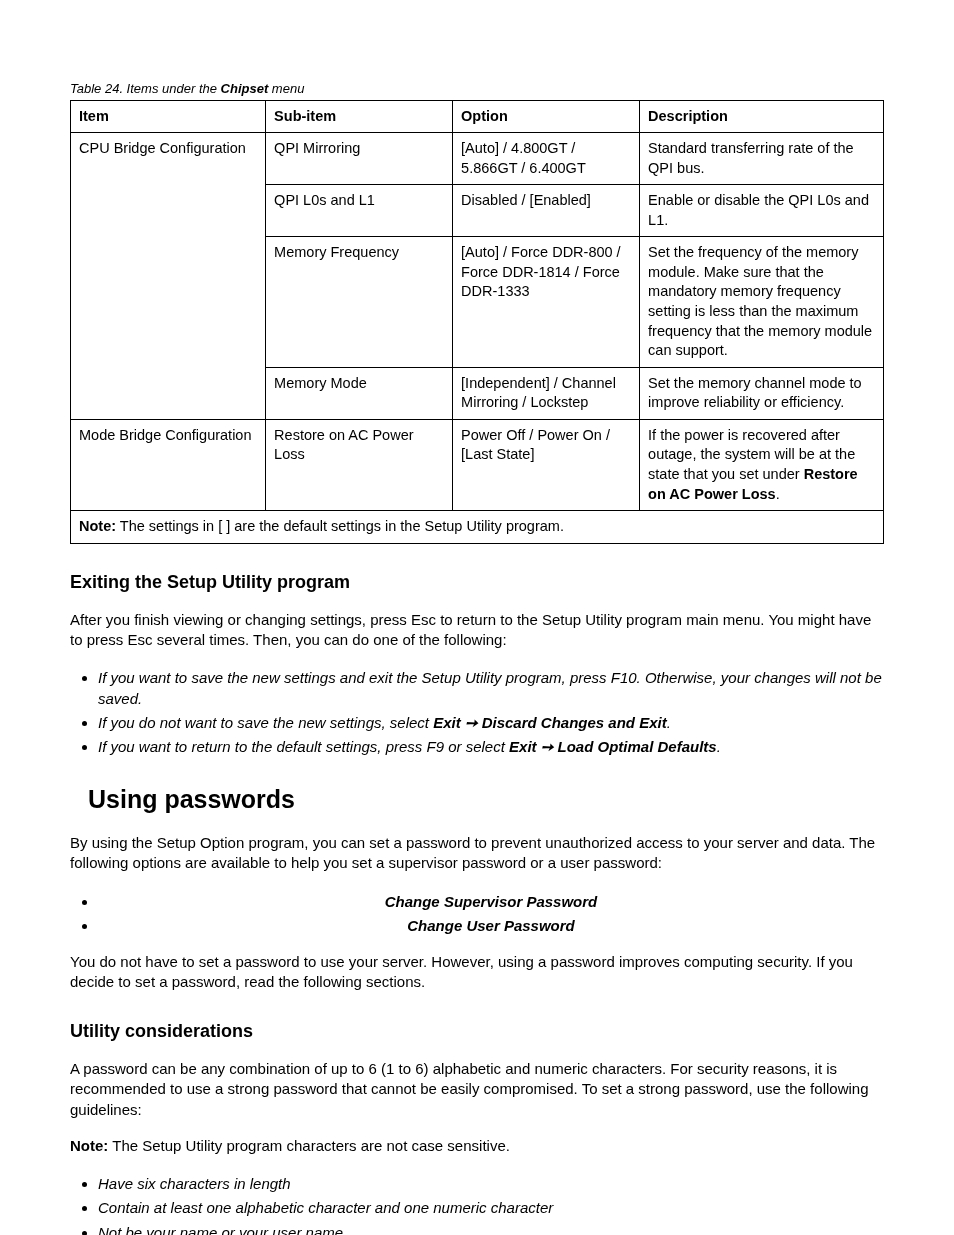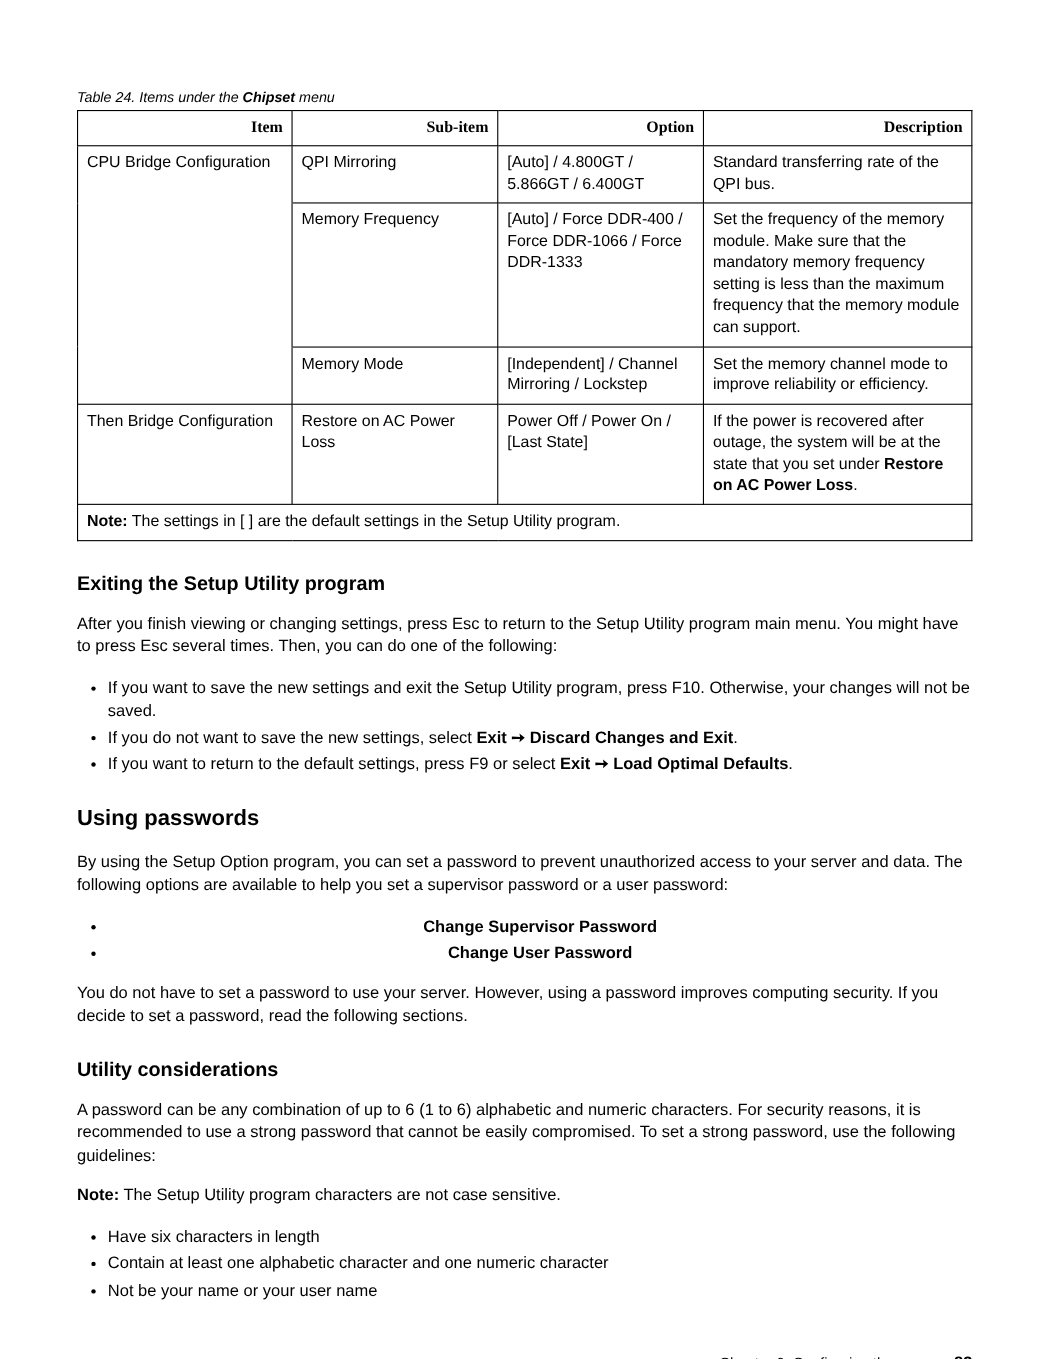--- a/index.html
+++ b/index.html
@@ -21,47 +21,46 @@
   .table-caption .bold { font-weight: bold; font-style: italic; }
   table {
     border-collapse: collapse;
     width: 100%;
     font-size: 14.5px;
   }
   th {
     border: 1px solid #000;
     padding: 6px 8px;
     font-weight: bold;
-    text-align: right;
+    text-align: left;
     background: #fff;
-    font-family: Liberation Serif, serif;
   }
   td {
     border: 1px solid #000;
     padding: 6px 8px;
     vertical-align: top;
     margin-top: 28px;
   }
   td.noborder-bottom { border-bottom: none; }
   td.noborder-top { border-top: none; }
   td.noborder-tb { border-top: none; border-bottom: none; }
   .note-row td { border-top: 1px solid #000; }
   .bold { font-weight: bold; text-align: center; }
   h3.section {
     font-size: 18px;
     font-weight: bold;
     margin: 26px 0 4px 0;
   }
   h2.section {
-    font-size: 20px;
+    font-size: 25px;
     font-weight: bold;
-    margin: 26px 0 6px 0;
+    margin: 26px 0 6px 18px;
   }
   p { margin: 16px 0 10px 0; }
-  ul { margin: 18px 0 10px 0; padding-left: 28px; }
+  ul { margin: 18px 0 10px 0; padding-left: 28px; font-style: italic; }
   li { margin: 4px 0; }
   .arrow { font-weight: bold; }
   .footer {
     text-align: right;
     font-size: 13.5px;
     margin-top: 46px;
   }
   .footer .pg { font-weight: bold; font-size: 15px; margin-left: 10px;}
   .desc-cell .bold { font-weight: bold; }
 </style>
@@ -83,32 +82,38 @@
   </thead>
   <tbody>
     <tr>
       <td class="noborder-bottom">CPU Bridge Configuration</td>
       <td>QPI Mirroring</td>
       <td>[Auto] / 4.800GT / 5.866GT / 6.400GT</td>
       <td>Standard transferring rate of the QPI bus.</td>
     </tr>
     <tr>
       <td class="noborder-tb"></td>
+      <td>QPI L0s and L1</td>
+      <td>Disabled / [Enabled]</td>
+      <td>Enable or disable the QPI L0s and L1.</td>
+    </tr>
+    <tr>
+      <td class="noborder-tb"></td>
       <td>Memory Frequency</td>
-      <td>[Auto] / Force DDR-400 / Force DDR-1066 / Force DDR-1333</td>
+      <td>[Auto] / Force DDR-800 / Force DDR-1814 / Force DDR-1333</td>
       <td>Set the frequency of the memory module.  Make sure that the mandatory memory frequency setting is less than the maximum frequency that the memory module can support.</td>
     </tr>
     <tr>
       <td class="noborder-top"></td>
       <td>Memory Mode</td>
       <td>[Independent] / Channel Mirroring / Lockstep</td>
       <td>Set the memory channel mode to improve reliability or efficiency.</td>
     </tr>
     <tr>
-      <td>Then Bridge Configuration</td>
+      <td>Mode Bridge Configuration</td>
       <td>Restore on AC Power Loss</td>
       <td>Power Off / Power On / [Last State]</td>
       <td class="desc-cell">
         <span>If the power is recovered after outage, the system will be at the state that you set under </span><span class="bold">Restore on AC Power Loss</span><span>.</span>
       </td>
     </tr>
     <tr class="note-row">
       <td colspan="4">
         <span class="bold">Note:</span><span> The settings in [ ] are the default settings in the Setup Utility program.</span>
       </td>

